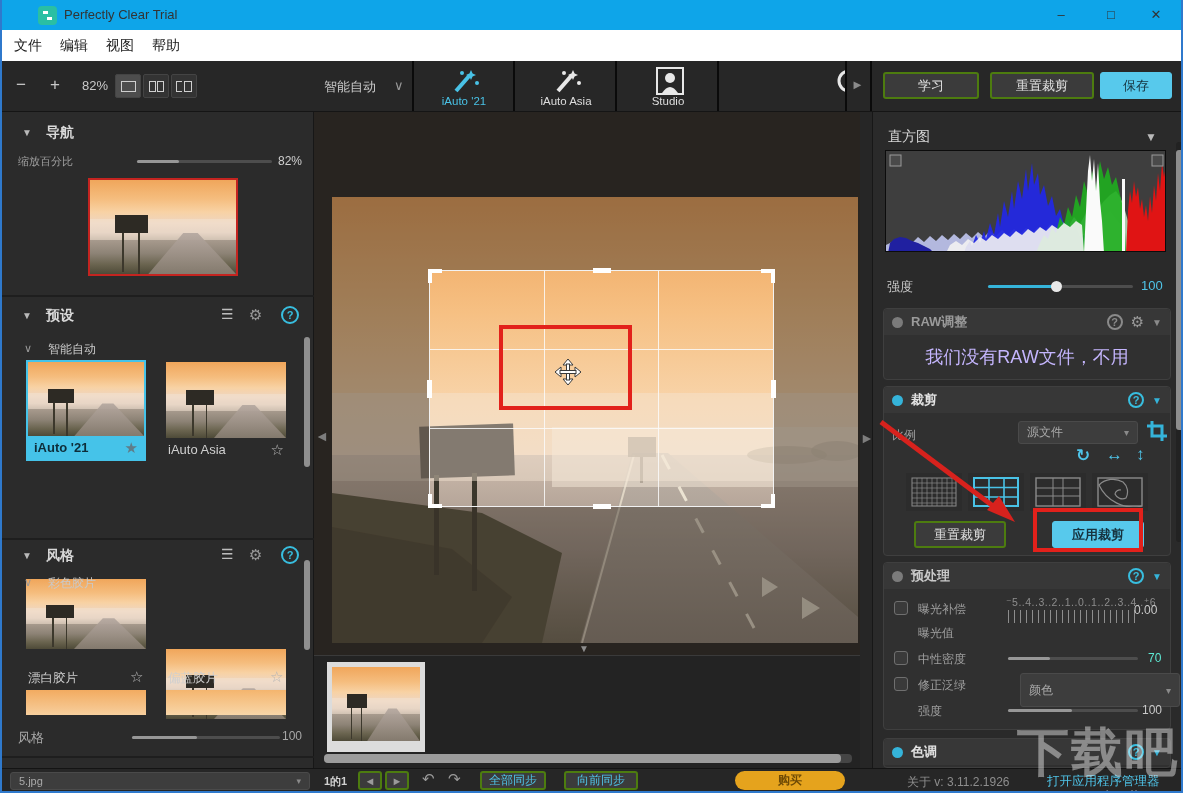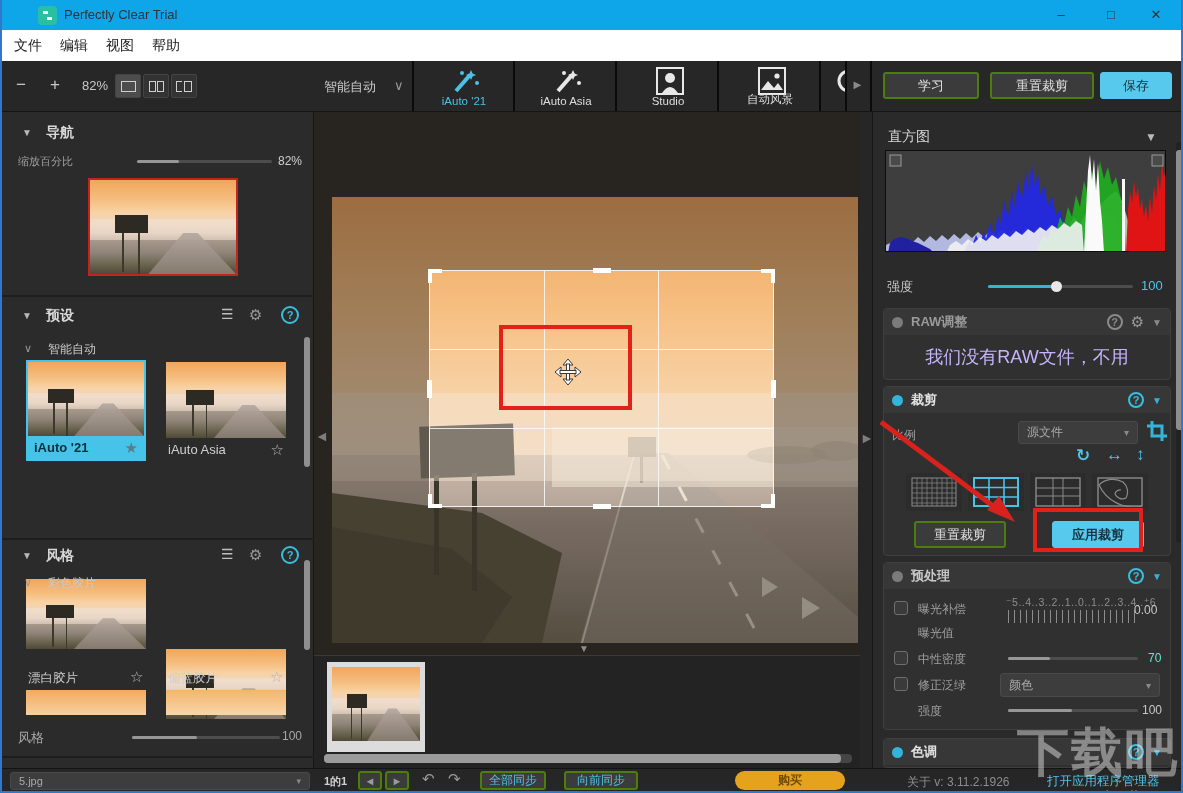--- a/index.html
+++ b/index.html
@@ -147,28 +147,20 @@
       </svg>
       <span class="lbl">iAuto Asia</span>
     </div>
     <div class="tab" style="left:617px">
       <svg class="abs" style="left:36px;top:5px" width="30" height="30">
         <rect x="2" y="2" width="26" height="26" fill="none" stroke="#e8e8e8" stroke-width="2"></rect>
         <circle cx="15" cy="12" r="5" fill="#e8e8e8"></circle>
         <path d="M7 27 q8 -12 16 0 z" fill="#e8e8e8"></path>
       </svg>
       <span class="lbl">Studio</span>
-    </div>
-    <div class="tab" style="left:719px">
-      <svg class="abs" style="left:36px;top:5px" width="30" height="30">
-        <rect x="2" y="2" width="26" height="26" fill="none" stroke="#e8e8e8" stroke-width="2"></rect>
-        <path d="M4 24 l7 -9 6 7 4 -5 5 7 z" fill="#e8e8e8"></path>
-        <circle cx="20" cy="10" r="2.6" fill="#e8e8e8"></circle>
-      </svg>
-      <span class="lbl">自动风景</span>
     </div>
     <div class="tab" style="left:821px;width:24px;overflow:hidden">
       <svg class="abs" style="left:12px;top:8px" width="24" height="24">
         <circle cx="14" cy="12" r="10" fill="none" stroke="#e8e8e8" stroke-width="3"></circle>
       </svg>
     </div>
     <span class="abs" style="left:849px;top:16px;color:#8a8a8a;font-size:13px">►</span>
 
     <div class="abs" style="left:868px;top:0;width:2px;height:50px;background:#0a0a0a"></div>
     <div class="abs btn-dark" style="left:881px;top:11px;width:96px;height:27px">学习</div>
@@ -460,21 +452,21 @@
 
       <div class="checkbox abs" style="left:10px;top:88px"></div>
       <span class="abs flabel" style="left:34px;top:88px">中性密度</span>
       <div class="slider" style="left:124px;top:94px;width:130px">
           <div class="fill" style="width:42px"></div>
         </div>
       <span class="abs flabel" style="left:264px;top:88px;color:#5eead4">70</span>
 
       <div class="checkbox abs" style="left:10px;top:114px"></div>
       <span class="abs flabel" style="left:34px;top:114px">修正泛绿</span>
-      <div class="dropdown abs" style="left:116px;top:110px;width:160px;height:24px">
+      <div class="dropdown abs" style="left:136px;top:110px;width:160px;height:34px">
         <span>颜色</span>
         <span style="color:#8a8a8a;font-size:10px">▾</span>
       </div>
 
       <span class="abs flabel" style="left:34px;top:140px">强度</span>
       <div class="slider" style="left:124px;top:146px;width:130px">
           <div class="fill" style="width:64px"></div>
         </div>
       <span class="abs flabel" style="left:258px;top:140px;color:#c9c9c9">100</span>
     </div>

